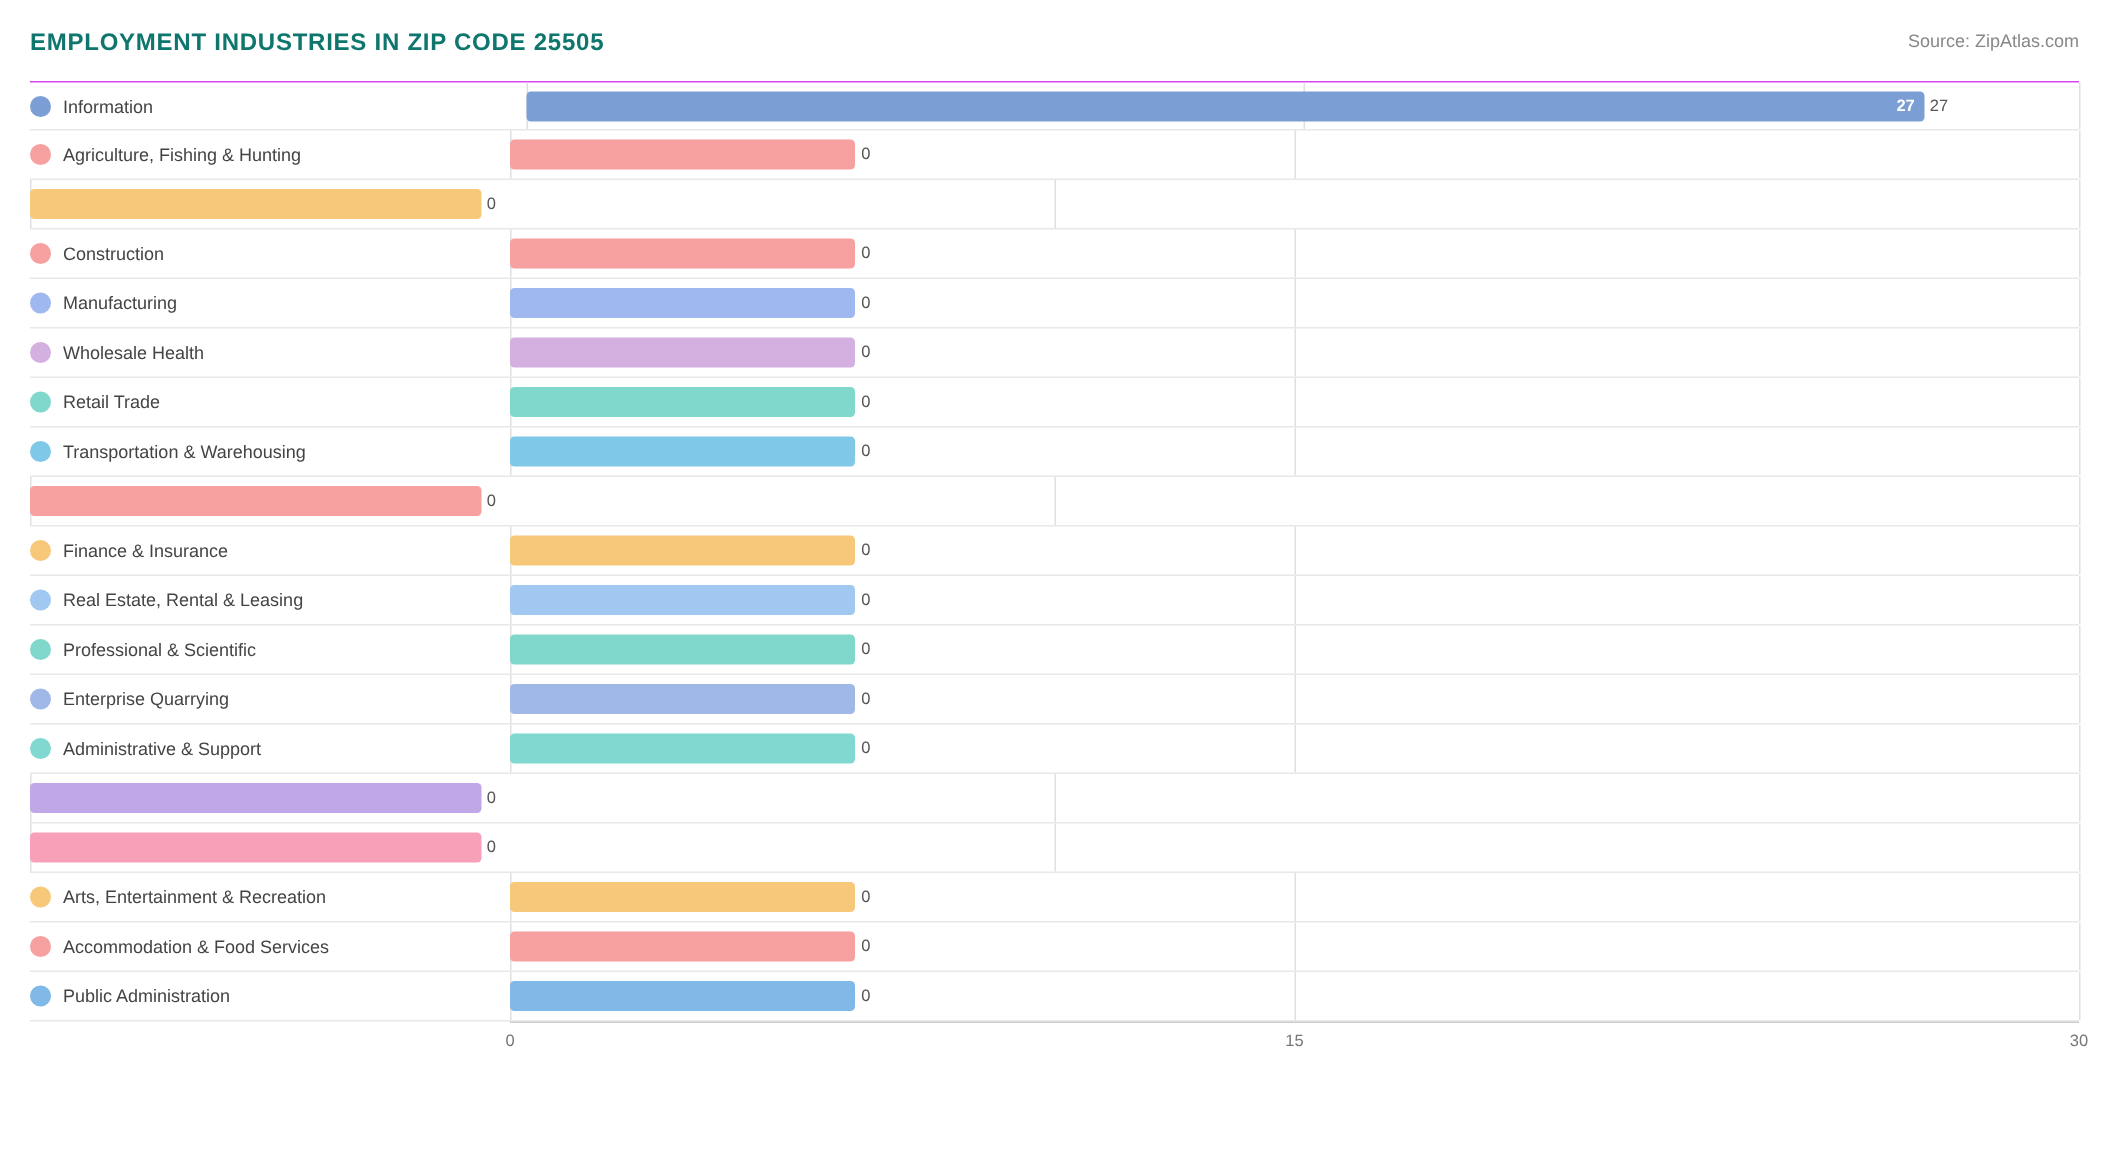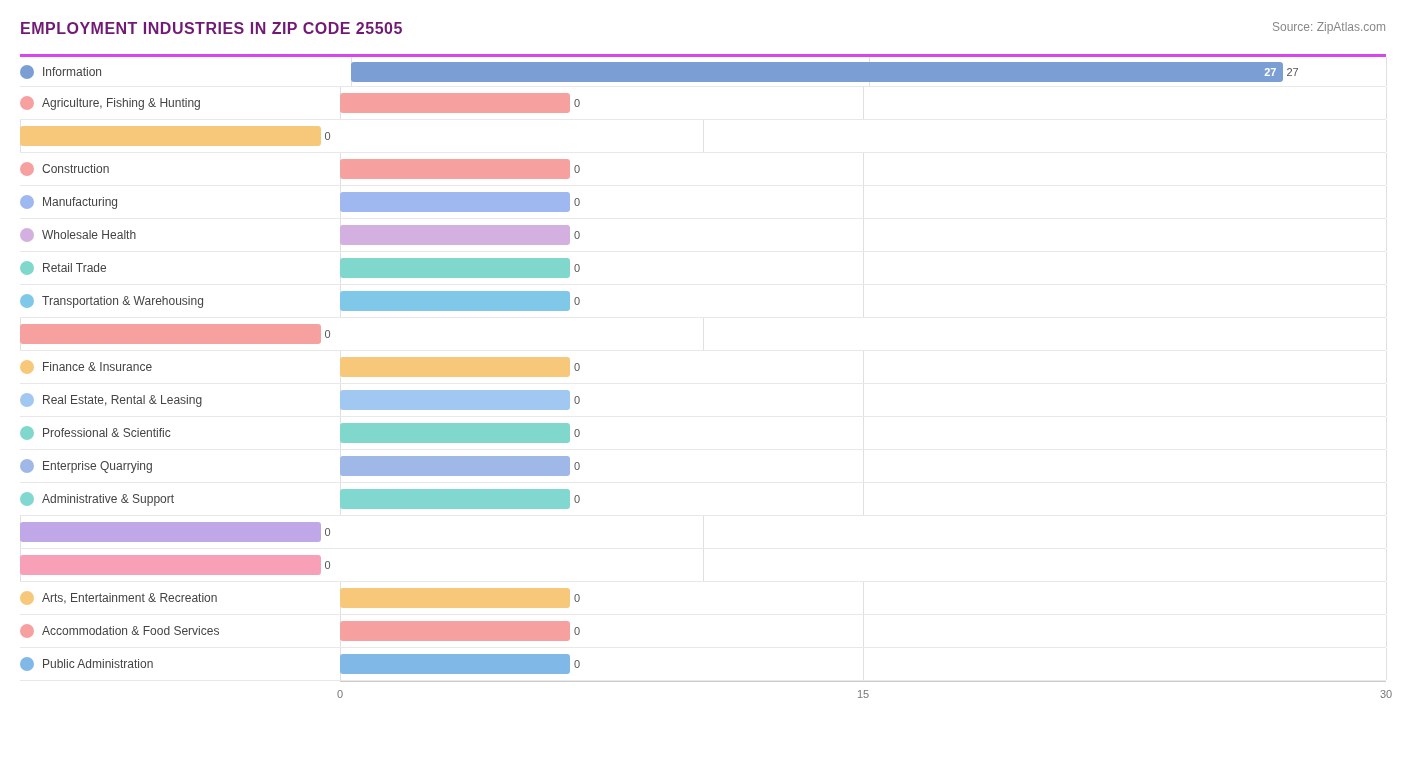--- a/index.html
+++ b/index.html
@@ -12,41 +12,41 @@
     }
     .header-row {
       display: flex;
       justify-content: space-between;
       align-items: flex-start;
       margin-bottom: 16px;
     }
     .chart-title {
       font-size: 16px;
       font-weight: 600;
-      color: #701a75;
+      color: #0f766e;
       letter-spacing: 0.5px;
     }
     .source-text {
       font-size: 12px;
       color: #888;
     }
     .chart-area {
       display: flex;
       flex-direction: column;
       width: 100%;
     }
     .bar-row {
       display: flex;
       align-items: center;
       height: 33px;
       border-bottom: 1px solid #e8e8e8;
       position: relative;
     }
     .bar-row:first-child {
-      border-top: 3px solid #d946ef;
+      border-top: 1px solid #d946ef;
       gap: 11px;
     }
     .label-container {
       width: 320px;
       min-width: 320px;
       display: flex;
       align-items: center;
       padding-right: 4px;
     }
     .color-dot {

